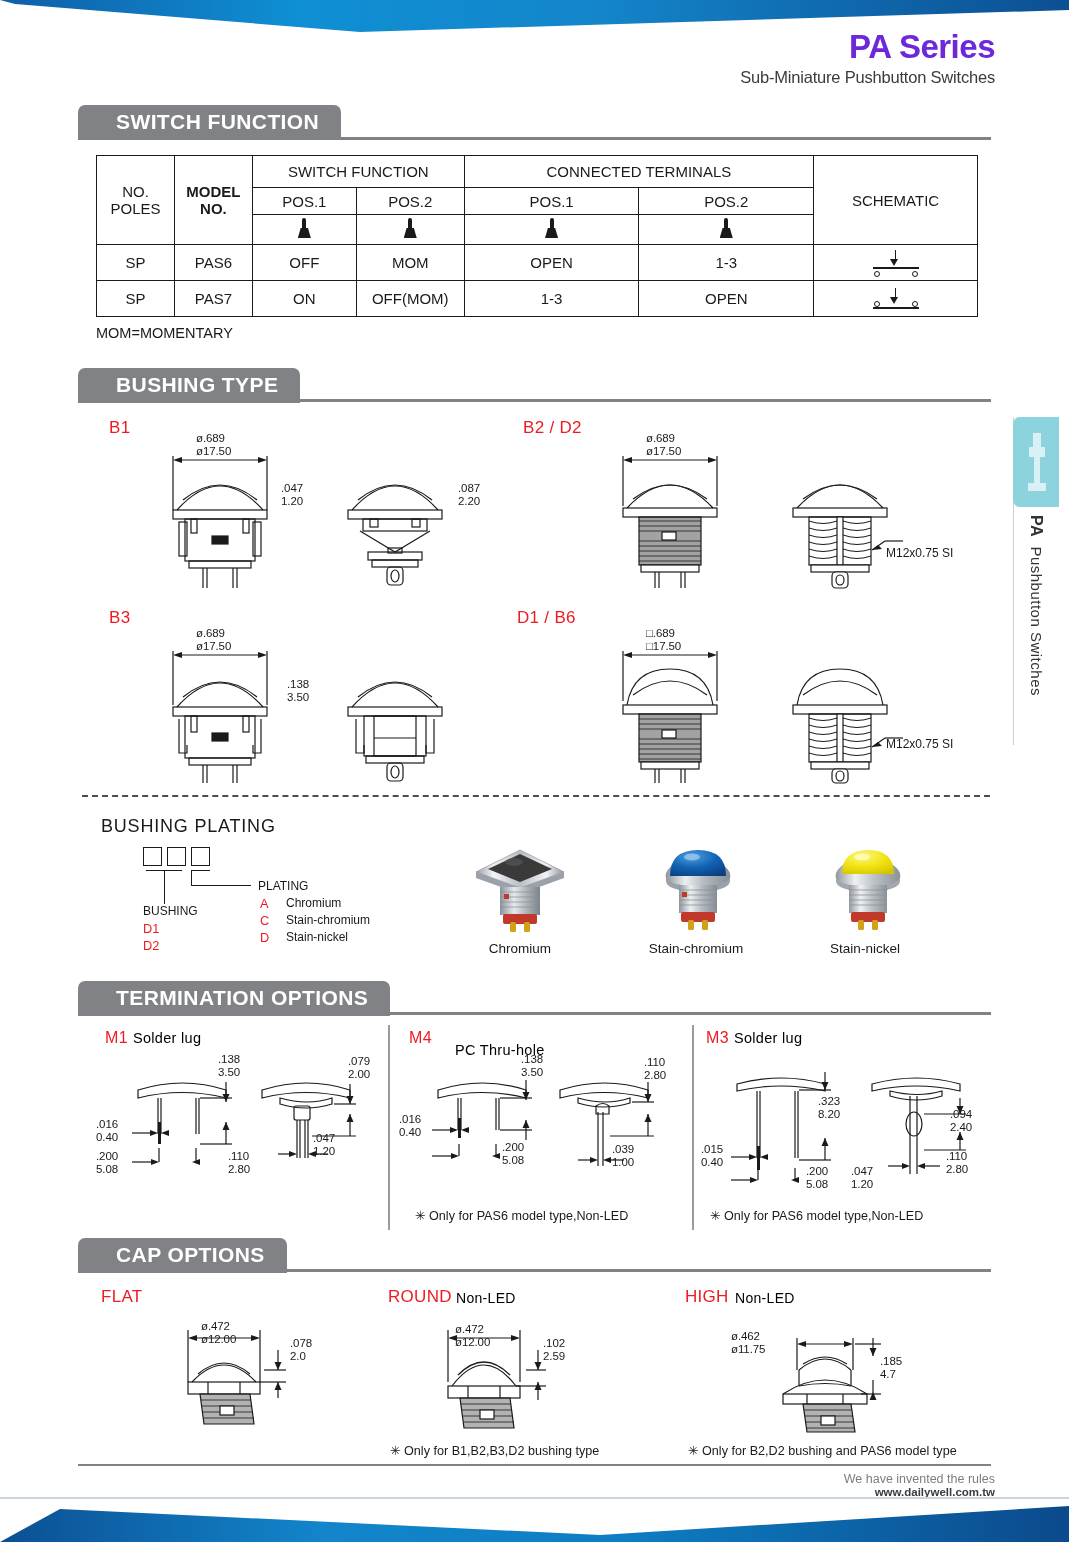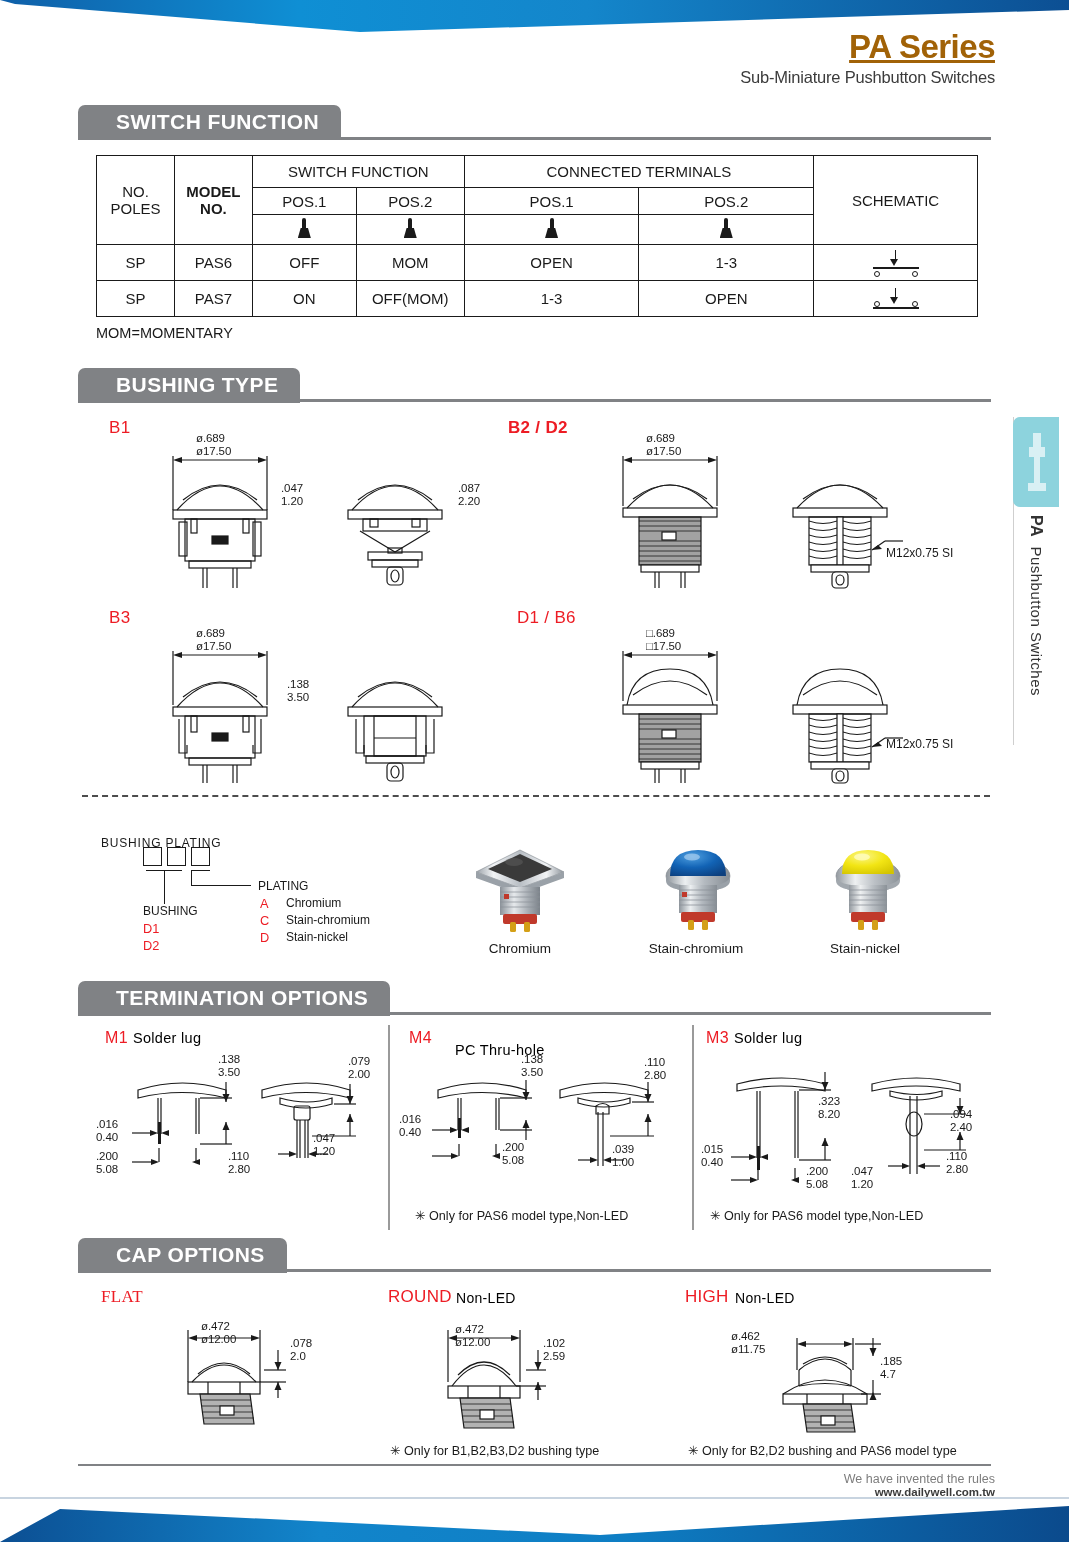--- a/index.html
+++ b/index.html
@@ -13,22 +13,22 @@
     color:#1a1a1a;
   }
 
   
   .banner-top { position:absolute; left:0; top:0; width:1069px; height:42px; }
   .banner-bottom { position:absolute; left:0; bottom:0; width:1069px; height:45px; }
 
   
   .title-block { position:absolute; right:74px; top:30px; text-align:right; }
   .title-main {
-    font-size:33px; font-weight:bold; color:#a16207;
-    letter-spacing:-0.5px; line-height:1.05;text-decoration:underline;
+    font-size:33px; font-weight:bold; color:#6d28d9;
+    letter-spacing:-0.5px; line-height:1.05;
   }
   .title-sub { font-size:16.5px; color:#3b3b3b; margin-top:3px; letter-spacing:-0.2px; }
 
   
   .sec-wrap { position:absolute; left:78px; }
   .sec-bar {
     display:inline-block;
     background:#808285;
     color:#ffffff;
     font-size:21px;
@@ -101,21 +101,21 @@
   svg { display:block; overflow:visible; }
   .fig { position:absolute; }
 
   
   .dashed {
     position:absolute; left:82px; width:908px; height:0;
     border-top:2px dashed #4d4d4d;
   }
 
   
-  .bp-title { position:absolute; left:101px; top:816px; font-size:12px; letter-spacing:0.8px;margin-top:20px; }
+  .bp-title { position:absolute; left:101px; top:816px; font-size:18px; letter-spacing:0.8px; }
   .bp-box {
     position:absolute; width:19px; height:19px; border:1.3px solid #1a1a1a; background:#fff;
   }
   .bp-line { position:absolute; background:#1a1a1a; }
   .bp-text { position:absolute; font-size:12px; white-space:nowrap; }
   .bp-code { position:absolute; font-size:12.8px; color:#ed1c24; }
 
   .photo-cap { position:absolute; font-size:13.5px; text-align:center; width:160px; }
 
   
@@ -287,21 +287,21 @@
       <rect x="82" y="71" width="8" height="8"></rect>
     <path d="M30,83 L65,104 L100,83"></path>
     <rect x="38" y="104" width="54" height="8"></rect>
     <rect x="58" y="100" width="14" height="5"></rect>
     <rect x="42" y="112" width="46" height="7"></rect>
     <rect x="57" y="119" width="16" height="18" rx="4"></rect>
     <ellipse cx="65" cy="128" rx="4" ry="6"></ellipse>
   </g>
 </svg>
 
-<div class="fig-label" style="left:508px; top:418px;font-weight:bold;">B2 / D2</div>
+<div class="fig-label" style="left:523px; top:418px;">B2 / D2</div>
 <div class="dim" style="left:646px; top:432px;"><span>ø.689</span><br><span>ø17.50</span></div>
 <div class="callout" style="left:886px; top:546px;">M12x0.75 SI</div>
 
 <svg class="fig" style="left:605px; top:448px;" width="130" height="140" viewBox="0 0 130 140">
   <g fill="none" stroke="#1a1a1a" stroke-width="1.2">
     <line x1="18" y1="8" x2="18" y2="58"></line>
       <line x1="112" y1="8" x2="112" y2="58"></line>
     <line x1="22" y1="12" x2="108" y2="12"></line>
     <path d="M18,12 l9,-3 v6 z" fill="#1a1a1a" stroke="none"></path>
     <path d="M112,12 l-9,-3 v6 z" fill="#1a1a1a" stroke="none"></path>
@@ -762,21 +762,21 @@
     <path d="M55,104 l8,-3 v6 z" fill="#1a1a1a" stroke="none"></path>
     <line x1="59" y1="104" x2="78" y2="104"></line>
   </g>
 </svg>
 
 <div class="sec-wrap" style="top:1238px;border-radius:17px;">
   <span class="sec-bar">CAP OPTIONS</span>
 </div>
 <div class="sec-rule" style="top:1269px;"></div>
 
-<div class="fig-label" style="left:101px; top:1287px; font-size:17px;font-family:Liberation Serif, serif;">FLAT</div>
+<div class="fig-label" style="left:101px; top:1287px; font-size:17px;">FLAT</div>
 <div class="fig-label blk" style="left:148px; top:1259px; font-size:12px;">STD</div>
 <div class="dim" style="left:201px; top:1320px;"><span>ø.472</span><br><span>ø12.00</span></div>
 <div class="dim" style="left:290px; top:1337px;"><span>.078</span><br><span>2.0</span></div>
 
 <svg class="fig" style="left:160px; top:1330px;" width="140" height="110" viewBox="0 0 140 110">
   <g fill="none" stroke="#1a1a1a" stroke-width="1.2">
     <line x1="28" y1="0" x2="28" y2="52"></line>
       <line x1="100" y1="0" x2="100" y2="52"></line>
     <line x1="32" y1="8" x2="96" y2="8"></line>
     <path d="M28,8 l9,-3 v6 z" fill="#1a1a1a" stroke="none"></path>

